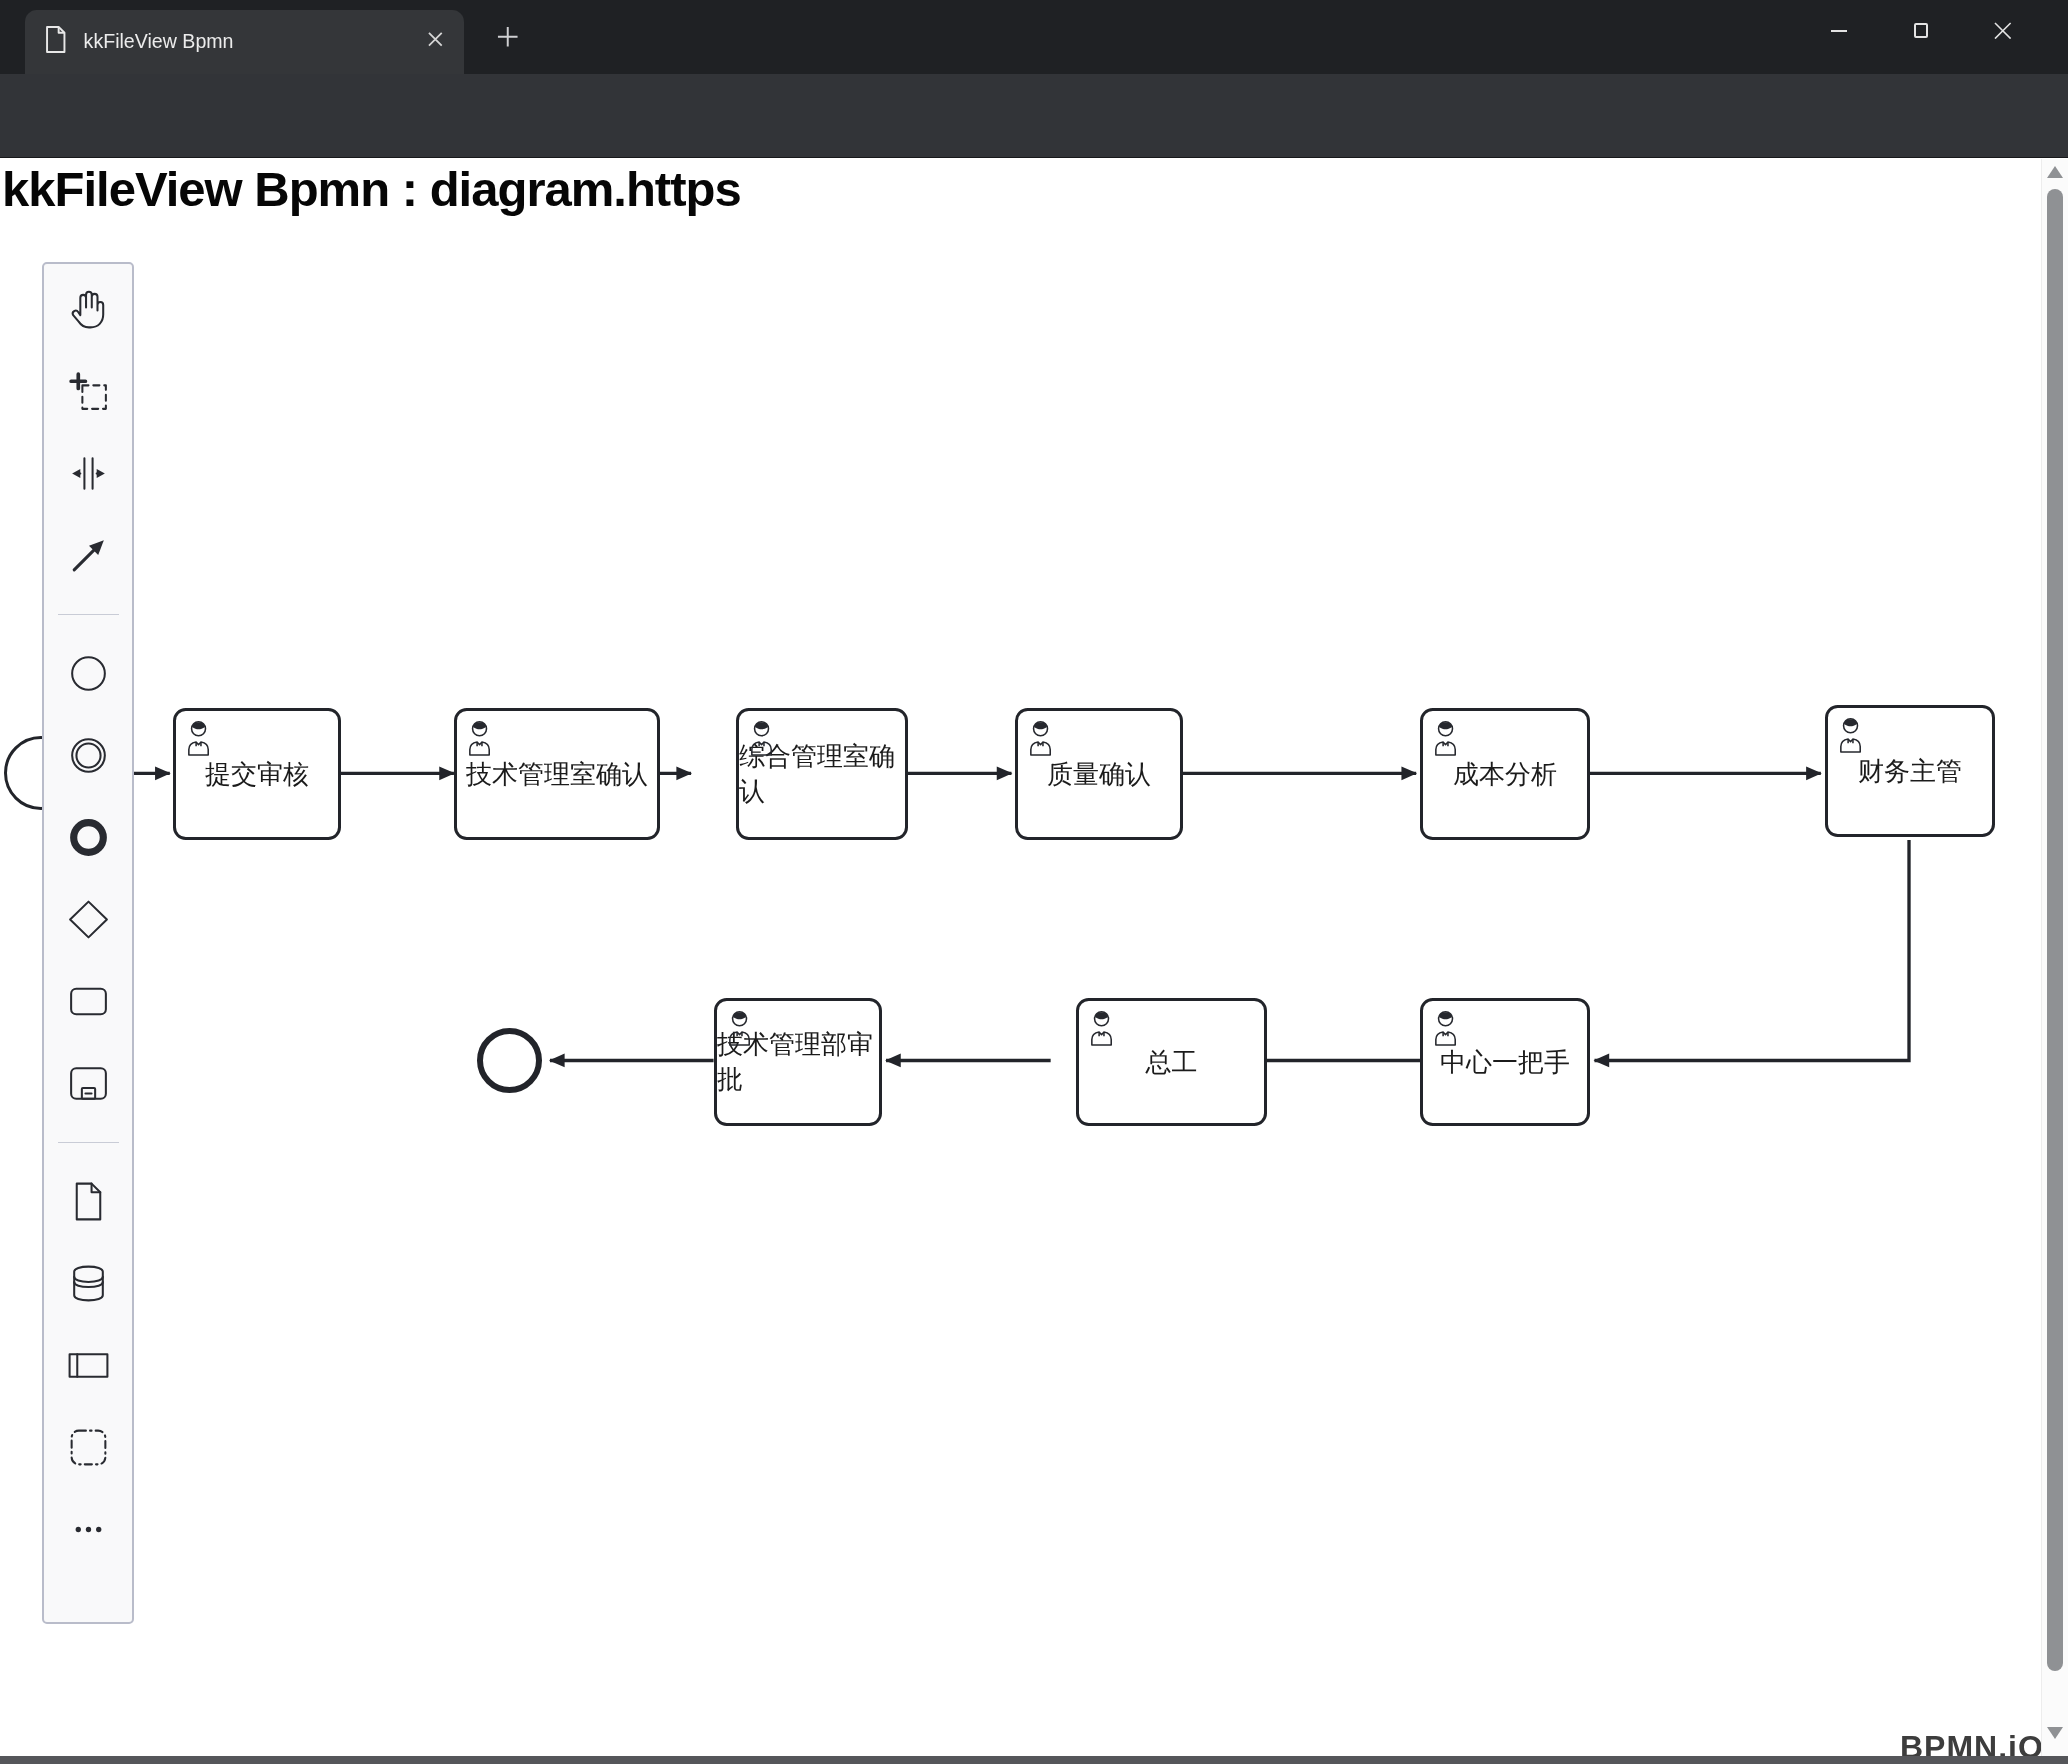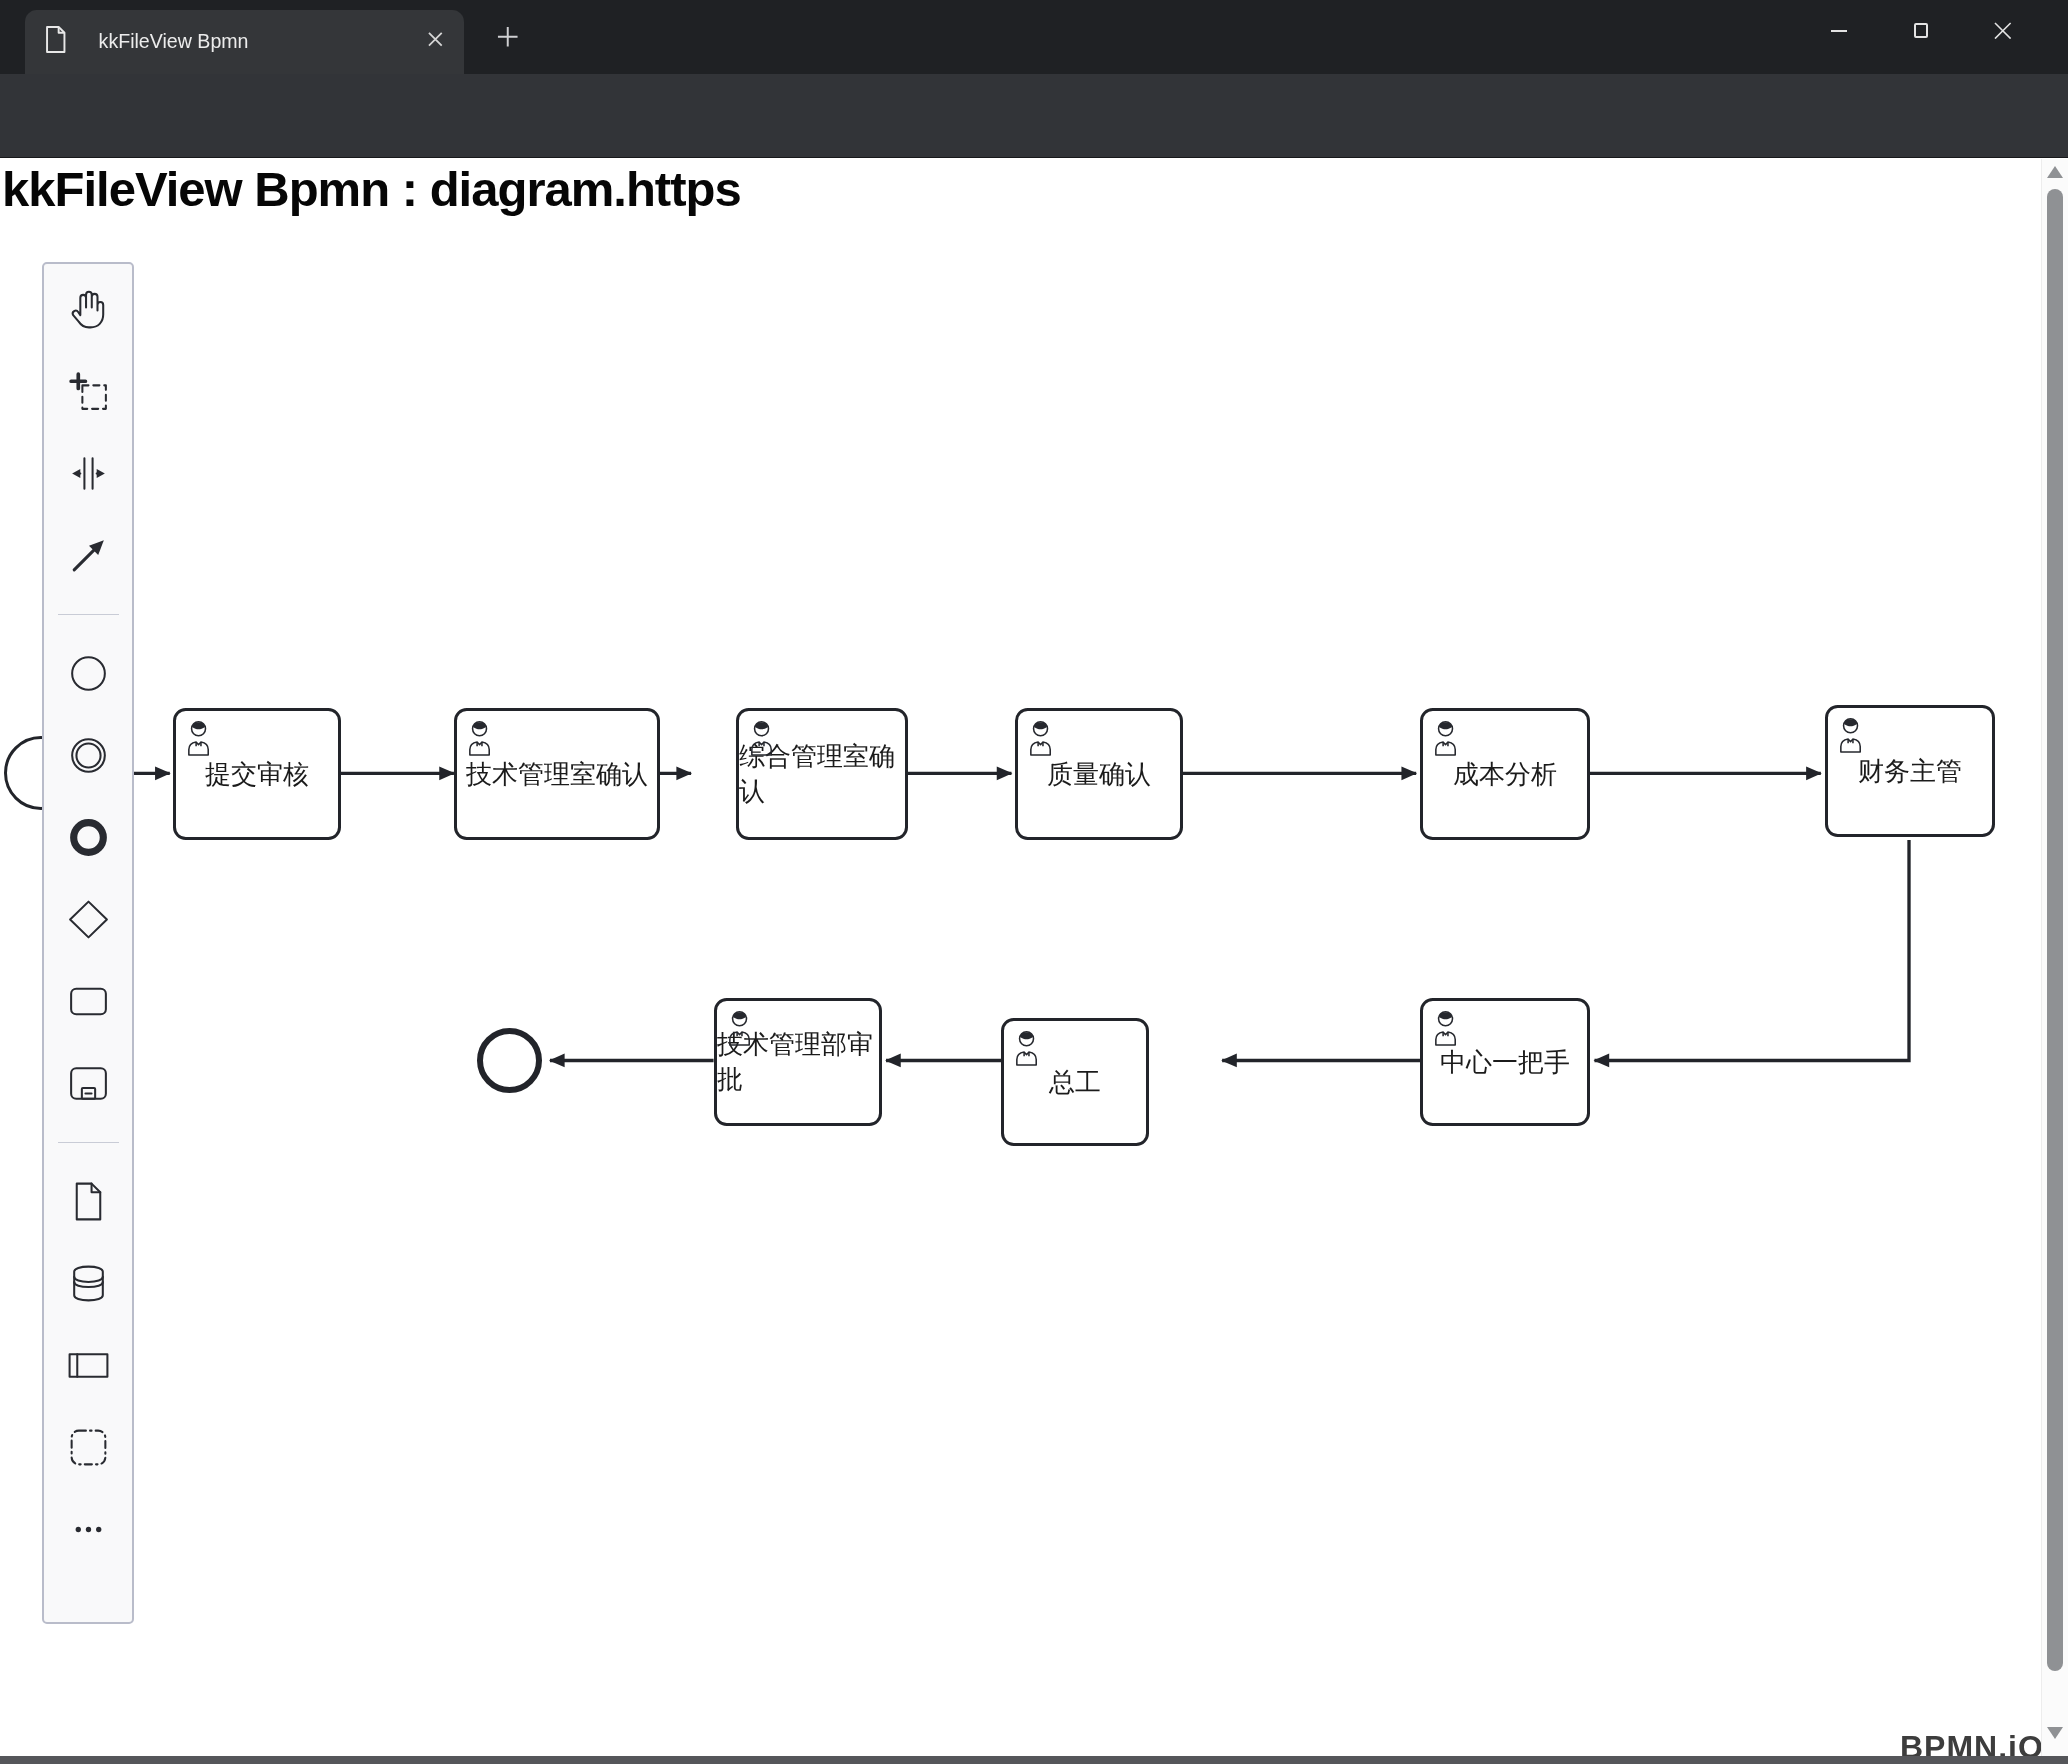--- a/index.html
+++ b/index.html
@@ -3,21 +3,21 @@
 <meta charset="utf-8">
 <style>
   * { margin:0; padding:0; box-sizing:border-box; }
   html,body { width:2068px; height:1764px; }
   body { position:relative; overflow:hidden; background:#fff;
          font-family:"Liberation Sans","DejaVu Sans",sans-serif; }
 
   
   .titlebar { position:absolute; left:0; top:0; width:2068px; height:74px; background:#1f2124; }
   .tab { position:absolute; left:24.5px; top:9.8px; width:439px; height:64px; background:#343639;
-         border-radius:11.8px 11.8px 0 0; display:flex; align-items:center; padding:0 19.6px; gap:31px; }
+         border-radius:11.8px 11.8px 0 0; display:flex; align-items:center; padding:0 19.6px; gap:16px; }
   .tab-doc { flex:0 0 auto; }
   .tab-title { color:#ececec; font-size:19.6px; flex:1; white-space:nowrap; overflow:hidden; }
   .tab-close { flex:0 0 auto; cursor:pointer; }
   .newtab { position:absolute; left:495px; top:23.5px; }
   .winbtn { position:absolute; top:0; width:82px; height:61px; display:flex; align-items:center; justify-content:center; }
   .win-min { left:1798px; } .win-max { left:1880px; } .win-close { left:1962px; }
   .glyph-min { width:16.7px; height:2px; background:#e3e3e3; }
   .glyph-max { width:14.7px; height:14.7px; border:2px solid #e3e3e3; border-radius:2px; }
 
   .toolbar { position:absolute; left:0; top:74px; width:2068px; height:84px; background:#323438;
@@ -278,21 +278,21 @@
 
   <div class="task row2" style="left:1420px;top:839px;width:170px;">
     <svg class="person" width="31" height="39" viewBox="0 0 32 40" stroke="#26282e" stroke-width="1.6" fill="none" stroke-linejoin="round">
       <circle cx="15" cy="11" r="7.2"></circle>
       <path d="M8.2,9.2 a7.2,7.2 0 0 1 13.6,0 c-2.6,1.9 -4.6,2.3 -6.8,2.3 s-4.2,-0.4 -6.8,-2.3 Z" fill="#26282e" stroke="none"></path>
       <path d="M5,38 v-5.5 c0,-4.5 3,-7 7.5,-7.8 l2.5,2.8 2.5,-2.8 c4.5,0.8 7.5,3.3 7.5,7.8 V38 Z"></path>
       <path d="M12.5,25.5 v3.5 M17.5,25.5 v3.5"></path>
     </svg>
     <span>中心一把手</span>
   </div>
-  <div class="task row2" style="left:1001px;top:839px;width:148px;margin-top:20px;">
+  <div class="task row2" style="left:1076px;top:839px;width:191px;">
     <svg class="person" width="31" height="39" viewBox="0 0 32 40" stroke="#26282e" stroke-width="1.6" fill="none" stroke-linejoin="round">
       <circle cx="15" cy="11" r="7.2"></circle>
       <path d="M8.2,9.2 a7.2,7.2 0 0 1 13.6,0 c-2.6,1.9 -4.6,2.3 -6.8,2.3 s-4.2,-0.4 -6.8,-2.3 Z" fill="#26282e" stroke="none"></path>
       <path d="M5,38 v-5.5 c0,-4.5 3,-7 7.5,-7.8 l2.5,2.8 2.5,-2.8 c4.5,0.8 7.5,3.3 7.5,7.8 V38 Z"></path>
       <path d="M12.5,25.5 v3.5 M17.5,25.5 v3.5"></path>
     </svg>
     <span>总工</span>
   </div>
   <div class="task row2" style="left:714px;top:839px;width:168px;">
     <svg class="person" width="31" height="39" viewBox="0 0 32 40" stroke="#26282e" stroke-width="1.6" fill="none" stroke-linejoin="round">

